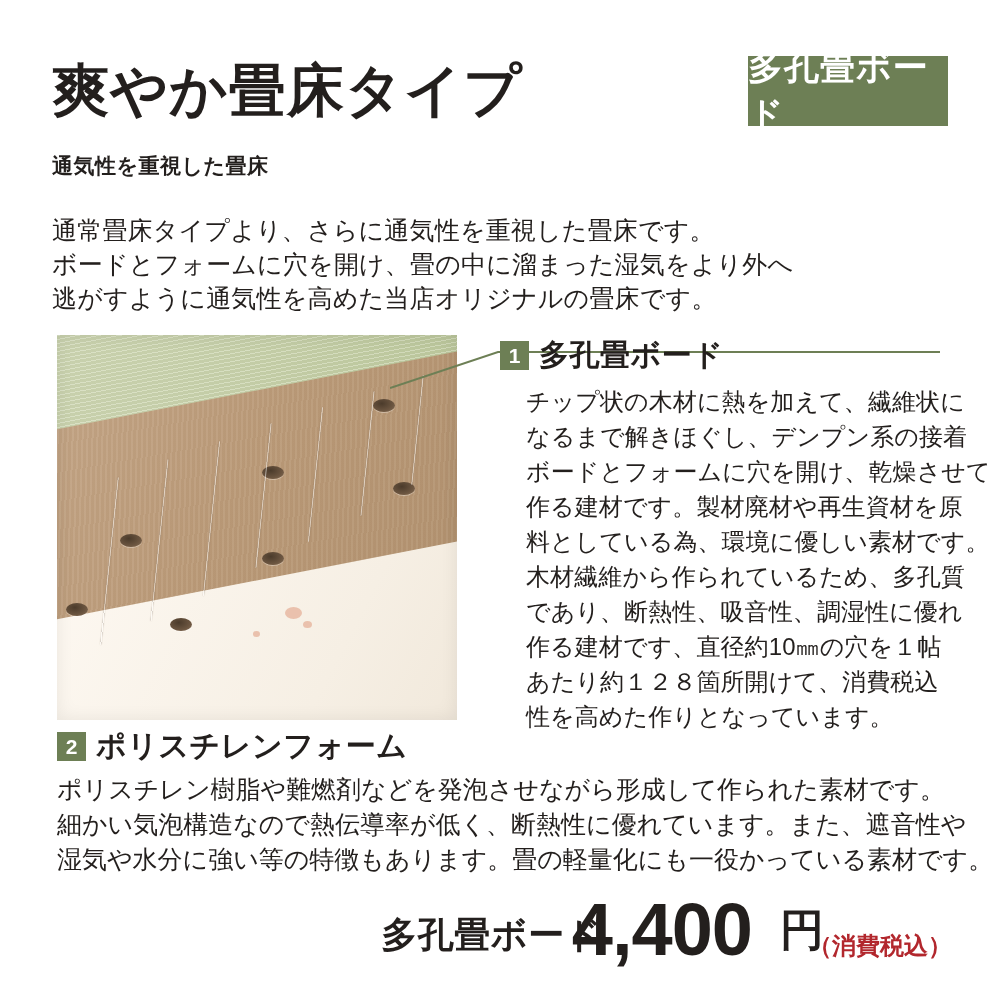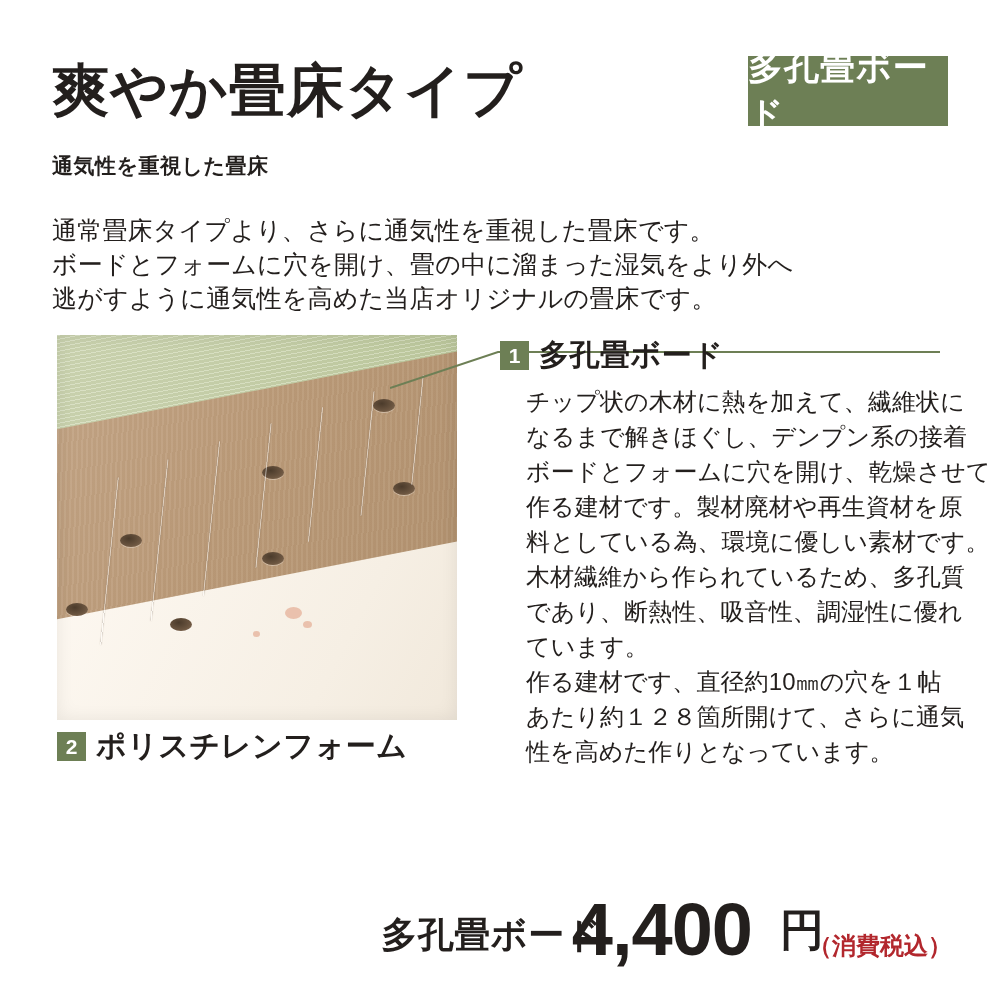--- a/index.html
+++ b/index.html
@@ -330,29 +330,33 @@
     <div class="callout-title">多孔畳ボード</div>
   </div>
   <div class="callout1-body">
     <div>チップ状の木材に熱を加えて、繊維状に</div>
     <div>なるまで解きほぐし、デンプン系の接着</div>
     <div>ボードとフォームに穴を開け、乾燥させて</div>
     <div>作る建材です。製材廃材や再生資材を原</div>
     <div>料としている為、環境に優しい素材です。</div>
     <div>木材繊維から作られているため、多孔質</div>
     <div>であり、断熱性、吸音性、調湿性に優れ</div>
-    <div>ています。</div>
     <div>作る建材です、直径約10㎜の穴を１帖</div>
-    <div>あたり約１２８箇所開けて、さらに通気</div>
+    <div>あたり約１２８箇所開けて、消費税込</div>
     <div>性を高めた作りとなっています。</div>
   </div>
 
   <div class="callout2-head">
     <div class="num-box">2</div>
     <div class="callout-title">ポリスチレンフォーム</div>
+  </div>
+  <div class="callout2-body">
+    <div>ポリスチレン樹脂や難燃剤などを発泡させながら形成して作られた素材です。</div>
+    <div>細かい気泡構造なので熱伝導率が低く、断熱性に優れています。また、遮音性や</div>
+    <div>湿気や水分に強い等の特徴もあります。畳の軽量化にも一役かっている素材です。</div>
   </div>
 
   <div class="price-row">
     <div class="price-label">多孔畳ボード</div>
     <div class="price-value">4,400</div>
     <div class="price-yen">円</div>
     <div class="price-tax">（消費税込）</div>
   </div>
 
 </div>

